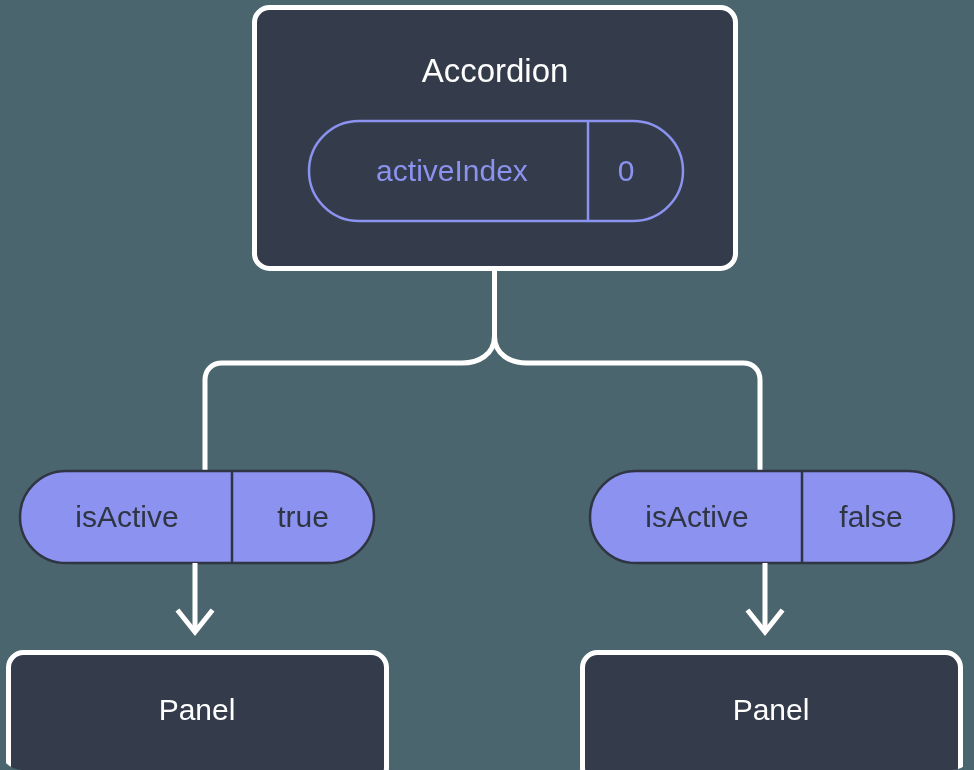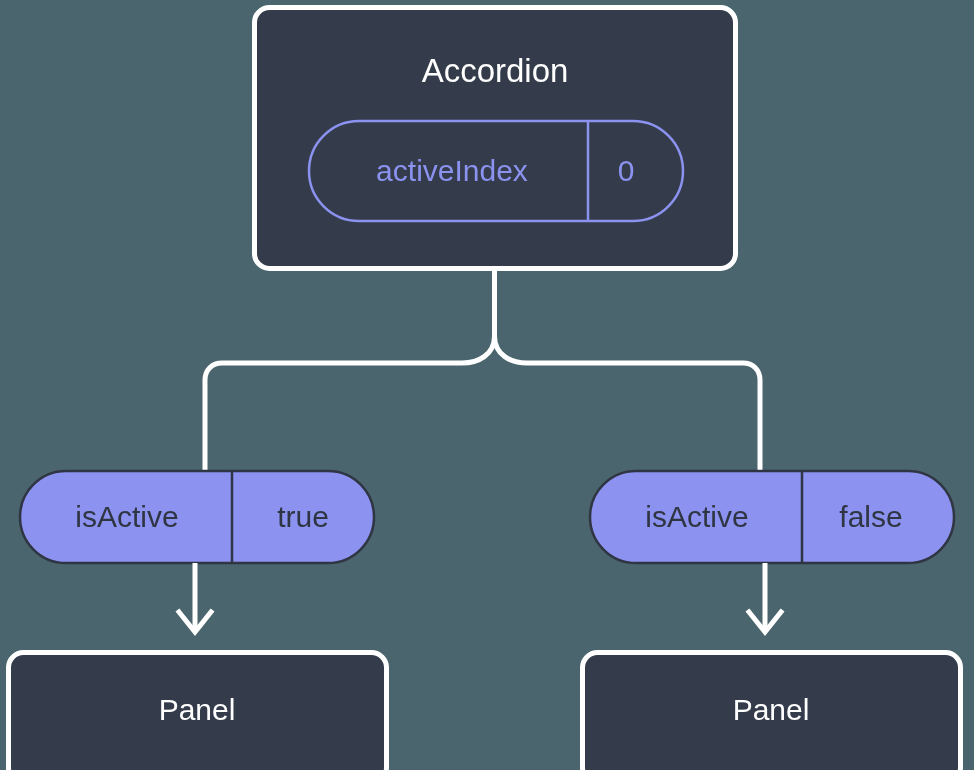--- a/index.html
+++ b/index.html
@@ -65,21 +65,21 @@
     font-family: "Liberation Sans", sans-serif;
     font-size: 30px;
     font-weight: 400;
     text-anchor: middle;
     dominant-baseline: middle;
   }
 </style>
 </head>
 <body style="background: rgb(74, 101, 109);">
 
-<div id="stage" style="background: rgb(74, 101, 109);">
+<div id="stage" style="background: rgb(74, 101, 109); border-radius: 22px;">
   <svg id="diagram" viewBox="0 0 974 770" xmlns="http://www.w3.org/2000/svg">
 
     <g>
 
       <path class="connector" d="M 494.5 268
                L 494.5 336
                C 494.5 355 478 363 462 363
                L 222 363
                C 212 363 205 370 205 380
                L 205 472"></path>

